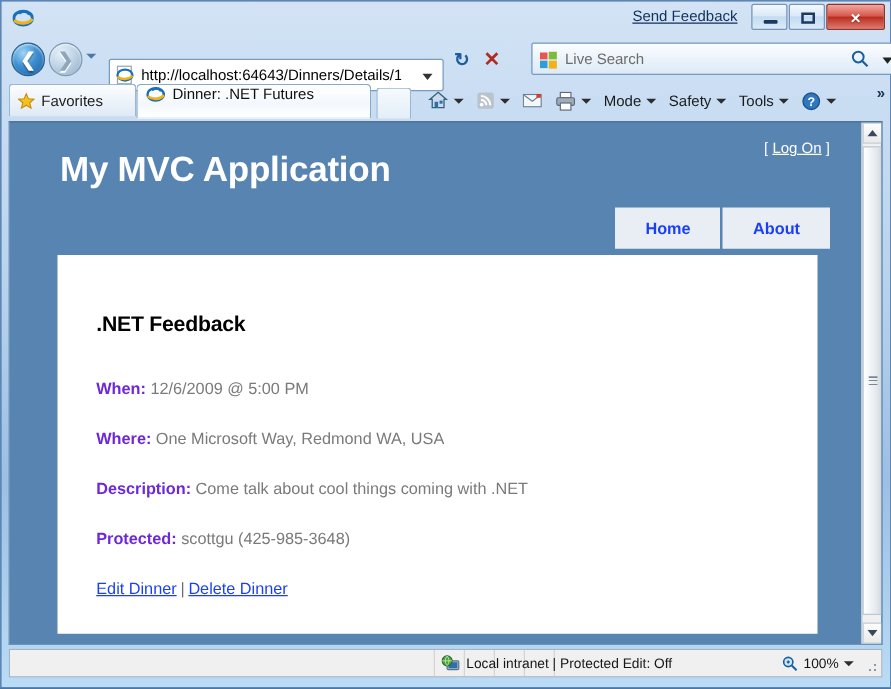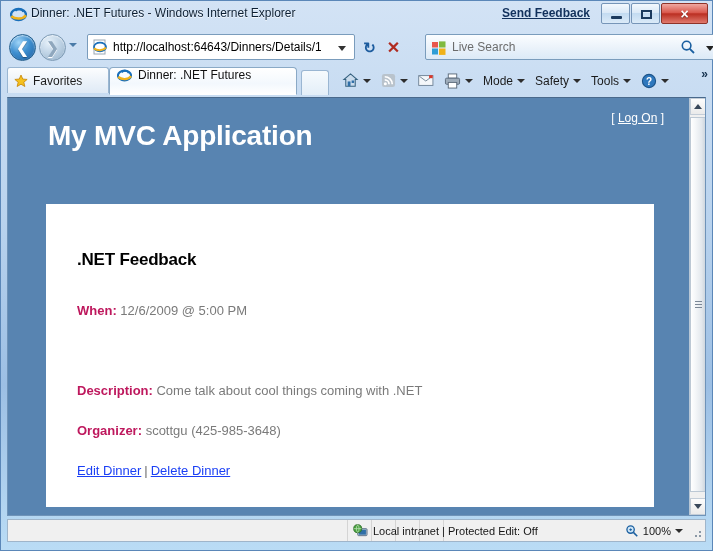--- a/index.html
+++ b/index.html
@@ -27,21 +27,21 @@
     position: absolute; left: 9px; top: 5px; width: 17px; height: 17px;
   }
   .title-text {
     position: absolute; left: 30px; top: 5px;
     font-size: 12px; color: #0c1f33; white-space: nowrap;
     text-shadow: 0 1px 0 rgba(255,255,255,0.75);
   }
   .send-feedback {
     position: absolute; right: 122px; top: 5px;
     font-size: 12px; color: #12315c; text-decoration: underline;
-    cursor: pointer; white-space: nowrap; font-weight: bold;
+    cursor: pointer; white-space: nowrap;
   }
   .winbtns { position: absolute; right: 4px; top: 2px; display: flex; gap: 1px; }
   .winbtn {
     width: 29px; height: 21px; border: 1px solid #7695b8;
     border-radius: 2px; position: relative; cursor: pointer;
     background: linear-gradient(to bottom, #f3f8fd 0%, #dbe9f7 45%, #c3dbf1 50%, #dbeaf8 100%);
   }
   .winbtn.close {
     width: 47px;
     background: linear-gradient(to bottom, #f0a8a0 0%, #d9594e 45%, #bb2f22 52%, #e07a6e 100%);
@@ -86,21 +86,21 @@
     font-size: 15px; font-weight: bold; color: #fff;
     text-shadow: 0 1px 1px rgba(0,0,0,0.35);
   }
   .fwd .arrow-glyph { color: #8fa7bd; text-shadow: 0 1px 0 #fff; }
   .histdrop {
     position: absolute; left: 68px; top: 12px; cursor: pointer;
     width: 0; height: 0; border-left: 4px solid transparent;
     border-right: 4px solid transparent; border-top: 4px solid #4a7ba8;
   }
   .addrbox {
-    position: absolute; left: 86px; top: 3px; width: 268px; height: 26px;
+    position: absolute; left: 86px; top: 16px; width: 268px; height: 26px;
     background: #fff; border: 1px solid #7a9cbc; border-radius: 2px;
   }
   .addr-favicon { position: absolute; left: 4px; top: 4px; width: 16px; height: 16px; }
   .addr-url {
     position: absolute; left: 25px; top: 5px; font-size: 12px; color: #000;
     white-space: nowrap; overflow: hidden; width: 208px;
   }
   .addr-drop {
     position: absolute; right: 8px; top: 11px; width: 0; height: 0;
     border-left: 4px solid transparent; border-right: 4px solid transparent;
@@ -205,21 +205,21 @@
   
   .content {
     position: absolute; left: 38px; top: 106px; width: 608px; height: 303px;
     background: #ffffff;
   }
   .dinner-title {
     position: absolute; left: 31px; top: 46px;
     font-size: 17px; font-weight: bold; color: #000; letter-spacing: -0.2px;
   }
   .field { position: absolute; left: 31px; font-size: 13px; color: #7a7a7a; white-space: nowrap; }
-  .field b { color: #be185d; font-weight: bold; margin-top: 36px; }
+  .field b { color: #6d28d9; font-weight: bold; margin-top: 36px; }
   .f1 { top: 99px; }
   .f2 { top: 139px; }
   .f3 { top: 179px; }
   .f4 { top: 219px; }
   .actions { position: absolute; left: 31px; top: 259px; font-size: 13px; color: #5a5a5a; }
   .actions a { color: #1a3ff5; text-decoration: underline; cursor: pointer; }
   .sep { color: #6d6d6d; padding: 0 3px; }
 
   
   .vscroll {
@@ -273,21 +273,20 @@
 <body>
 
 <div class="window">
 
   <div class="titlebar">
     <svg class="title-icon" viewBox="0 0 16 16">
       <ellipse cx="8" cy="8" rx="7" ry="5.2" fill="none" stroke="#1a6fba" stroke-width="2.2"></ellipse>
       <path d="M1.2 9.6 C5 12.5 12 12.8 15 8.6" fill="none" stroke="#f0b21a" stroke-width="2.4"></path>
       <path d="M5 4.5 C7.6 2.2 11.5 2.6 12.6 5.4" fill="none" stroke="#1a6fba" stroke-width="2"></path>
     </svg>
-    <div class="title-text">Dinner: .NET Futures - Windows Internet Explorer</div>
     <div class="send-feedback">Send Feedback</div>
     <div class="winbtns">
       <div class="winbtn">
           <span class="g-min"></span>
         </div>
       <div class="winbtn">
           <span class="g-max"></span>
         </div>
       <div class="winbtn close">
           <span class="g-close">×</span>
@@ -417,34 +416,42 @@
     <div class="page">
 
       <div class="site-title">My MVC Application</div>
 
       <div class="logon">
         <span>[</span>
         <a>Log On</a>
         <span>]</span>
       </div>
 
+      <div class="navmenu">
+        <div class="navtab">Home</div>
+        <div class="navtab">About</div>
+      </div>
 
       <div class="content">
         <div class="dinner-title">.NET Feedback</div>
 
         <div class="field f1">
           <b>When:</b>
           <span>12/6/2009 @ 5:00 PM</span>
         </div>
+        <div class="field f2">
+          <b>Where:</b>
+          <span>One Microsoft Way, Redmond WA, USA</span>
+        </div>
         <div class="field f3">
           <b>Description:</b>
           <span>Come talk about cool things coming with .NET</span>
         </div>
         <div class="field f4">
-          <b>Organizer:</b>
+          <b>Protected:</b>
           <span>scottgu (425-985-3648)</span>
         </div>
 
         <div class="actions">
           <a>Edit Dinner</a><span class="sep">|</span><a>Delete Dinner</a>
         </div>
       </div>
     </div>
 
     <div class="vscroll">

